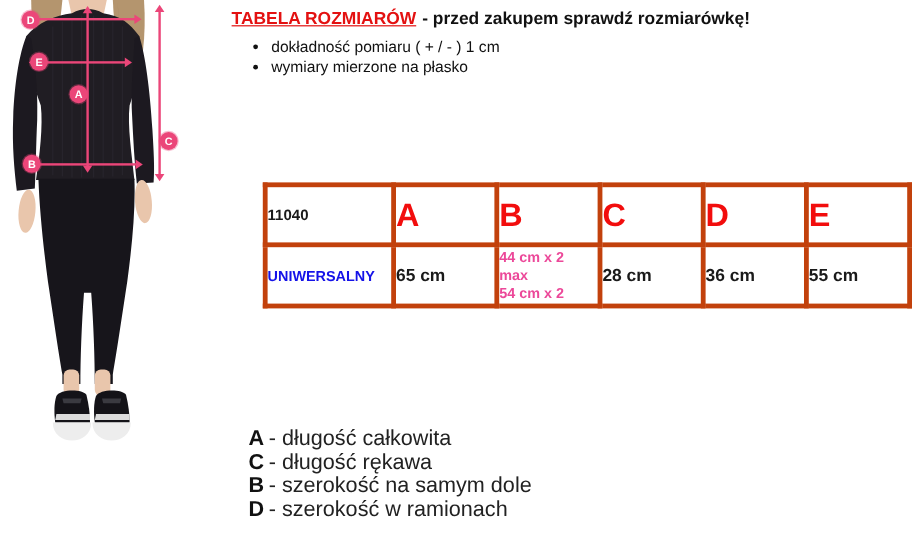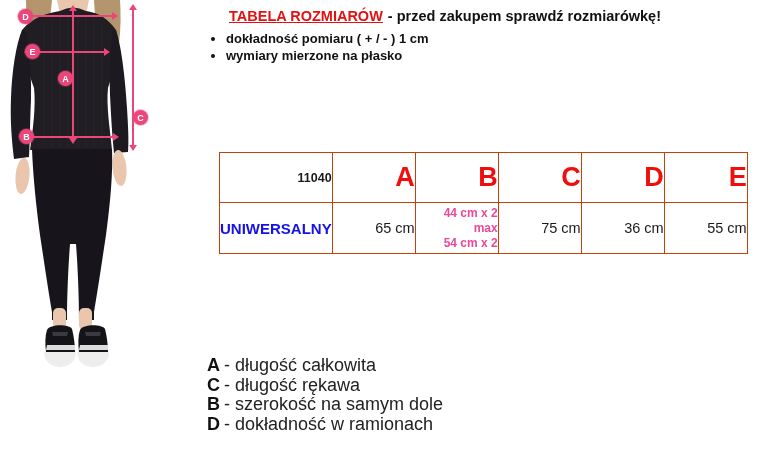--- a/index.html
+++ b/index.html
@@ -36,36 +36,36 @@
     box-shadow:0 0 0 1px rgba(233,70,121,.35); }
   .marker-d { left:18px;  top:9px; }
   .marker-e { left:25px;  top:44px; }
   .marker-a { left:58px;  top:71px; }
   .marker-b { left:19px;  top:129px; }
   .marker-c { left:133px; top:110px; }
 
   
   .header { position:absolute; left:193px; top:8px; width:560px; }
   .title-line { font-size:14.5px; font-weight:bold; white-space:nowrap; }
-  .title-red { color:#E31111; text-decoration:underline;margin-left:36px; }
+  .title-red { color:#E31111; text-decoration:underline; }
   .title-rest { color:#111; margin-left:5px; }
-  ul.bullets { margin:7px 0 0 0; padding-left:33px; font-size:13px; font-weight:bold; color:#111; }
+  ul.bullets { margin:7px 0 0 0; padding-left:33px; font-size:13px; font-weight:normal; color:#111; }
   ul.bullets li { line-height:16.5px; }
 
   
   table.size-table { position:absolute; left:219px; top:152px; border-collapse:collapse; table-layout:fixed; }
-  table.size-table td { border:1px solid #c2410c; text-align:right; vertical-align:middle; padding:0; }
+  table.size-table td { border:4px solid #c2410c; text-align:left; vertical-align:middle; padding:0; }
   .col-code  { width:103px; }
   .col-meas  { width:82px; }
   tr.row-head { height:50px; }
   tr.row-data { height:51px; }
   .cell-code { font-size:12.5px; font-weight:bold; color:#1a1a1a; }
   .cell-letter { font-size:27px; font-weight:bold; color:#F20D0D; }
-  .cell-size { font-size:15px; font-weight:bold; color:#1512E8; }
-  .cell-value { font-size:14.5px; font-weight:normal; color:#1a1a1a; }
+  .cell-size { font-size:12px; font-weight:bold; color:#1512E8; }
+  .cell-value { font-size:14.5px; font-weight:bold; color:#1a1a1a; }
   .cell-value-multi div { font-size:12px; font-weight:bold; line-height:15px; color:#ec4899; }
 
   
   .legend { position:absolute; left:207px; top:356px; font-size:18px; color:#222; }
   .legend-row { line-height:19.6px; white-space:nowrap; }
   .legend-row b { font-weight:bold; color:#111; }
   .legend-row span { margin-left:4px; }
 </style>
 </head>
 <body>
@@ -155,33 +155,33 @@
     <td class="col-meas cell-letter">E</td>
   </tr>
   <tr class="row-data">
     <td class="cell-size">UNIWERSALNY</td>
     <td class="cell-value">65 cm</td>
     <td class="cell-value-multi">
       <div>44 cm x 2</div>
       <div>max</div>
       <div>54 cm x 2</div>
     </td>
-    <td class="cell-value">75 cm</td>
+    <td class="cell-value">28 cm</td>
     <td class="cell-value">36 cm</td>
     <td class="cell-value">55 cm</td>
   </tr>
 </tbody>
   </table>
 
 <div class="legend">
   <div class="legend-row">
     <b>A</b><span>- długość całkowita</span>
   </div>
   <div class="legend-row">
     <b>C</b><span>- długość rękawa</span>
   </div>
   <div class="legend-row">
     <b>B</b><span>- szerokość na samym dole</span>
   </div>
   <div class="legend-row">
-    <b>D</b><span>- dokładność w ramionach</span>
+    <b>D</b><span>- szerokość w ramionach</span>
   </div>
 </div>
 
 </body></html>

